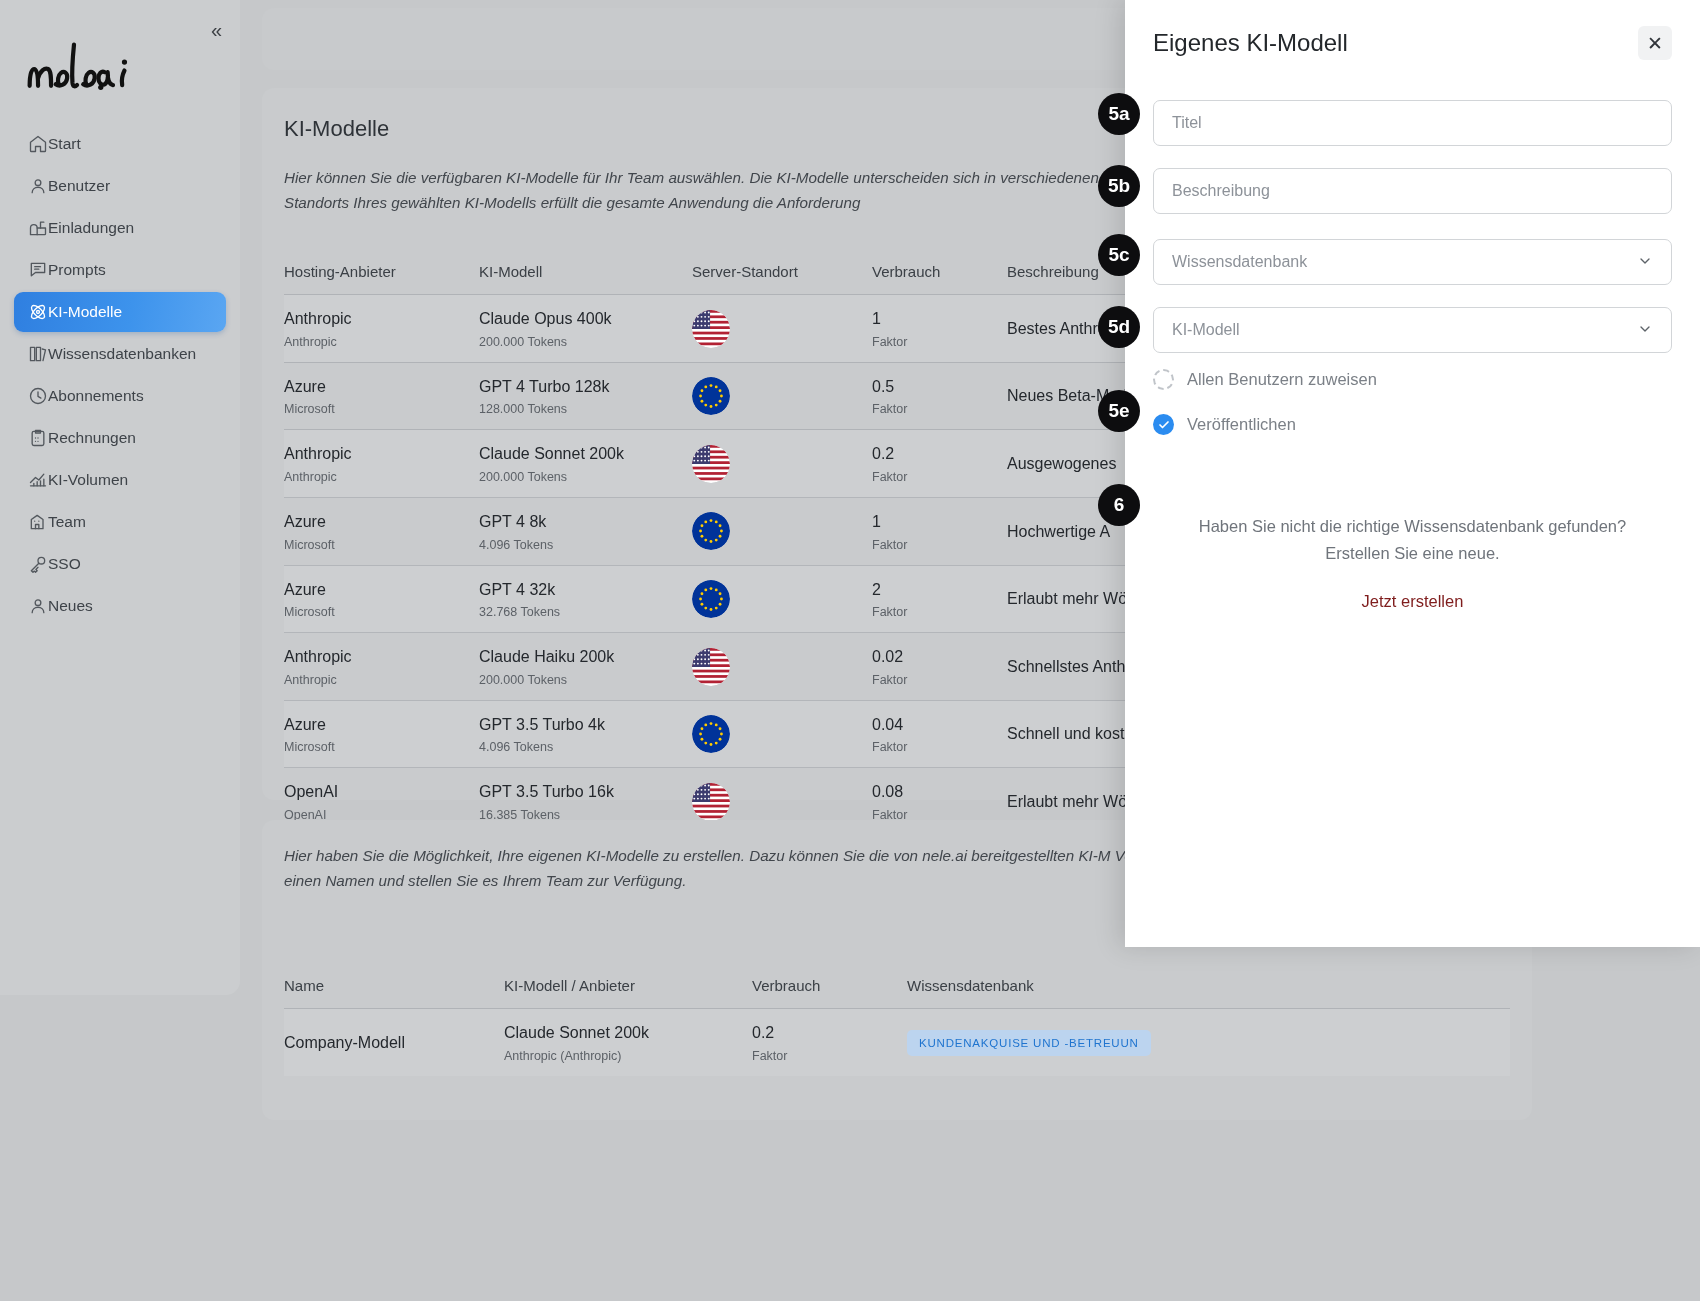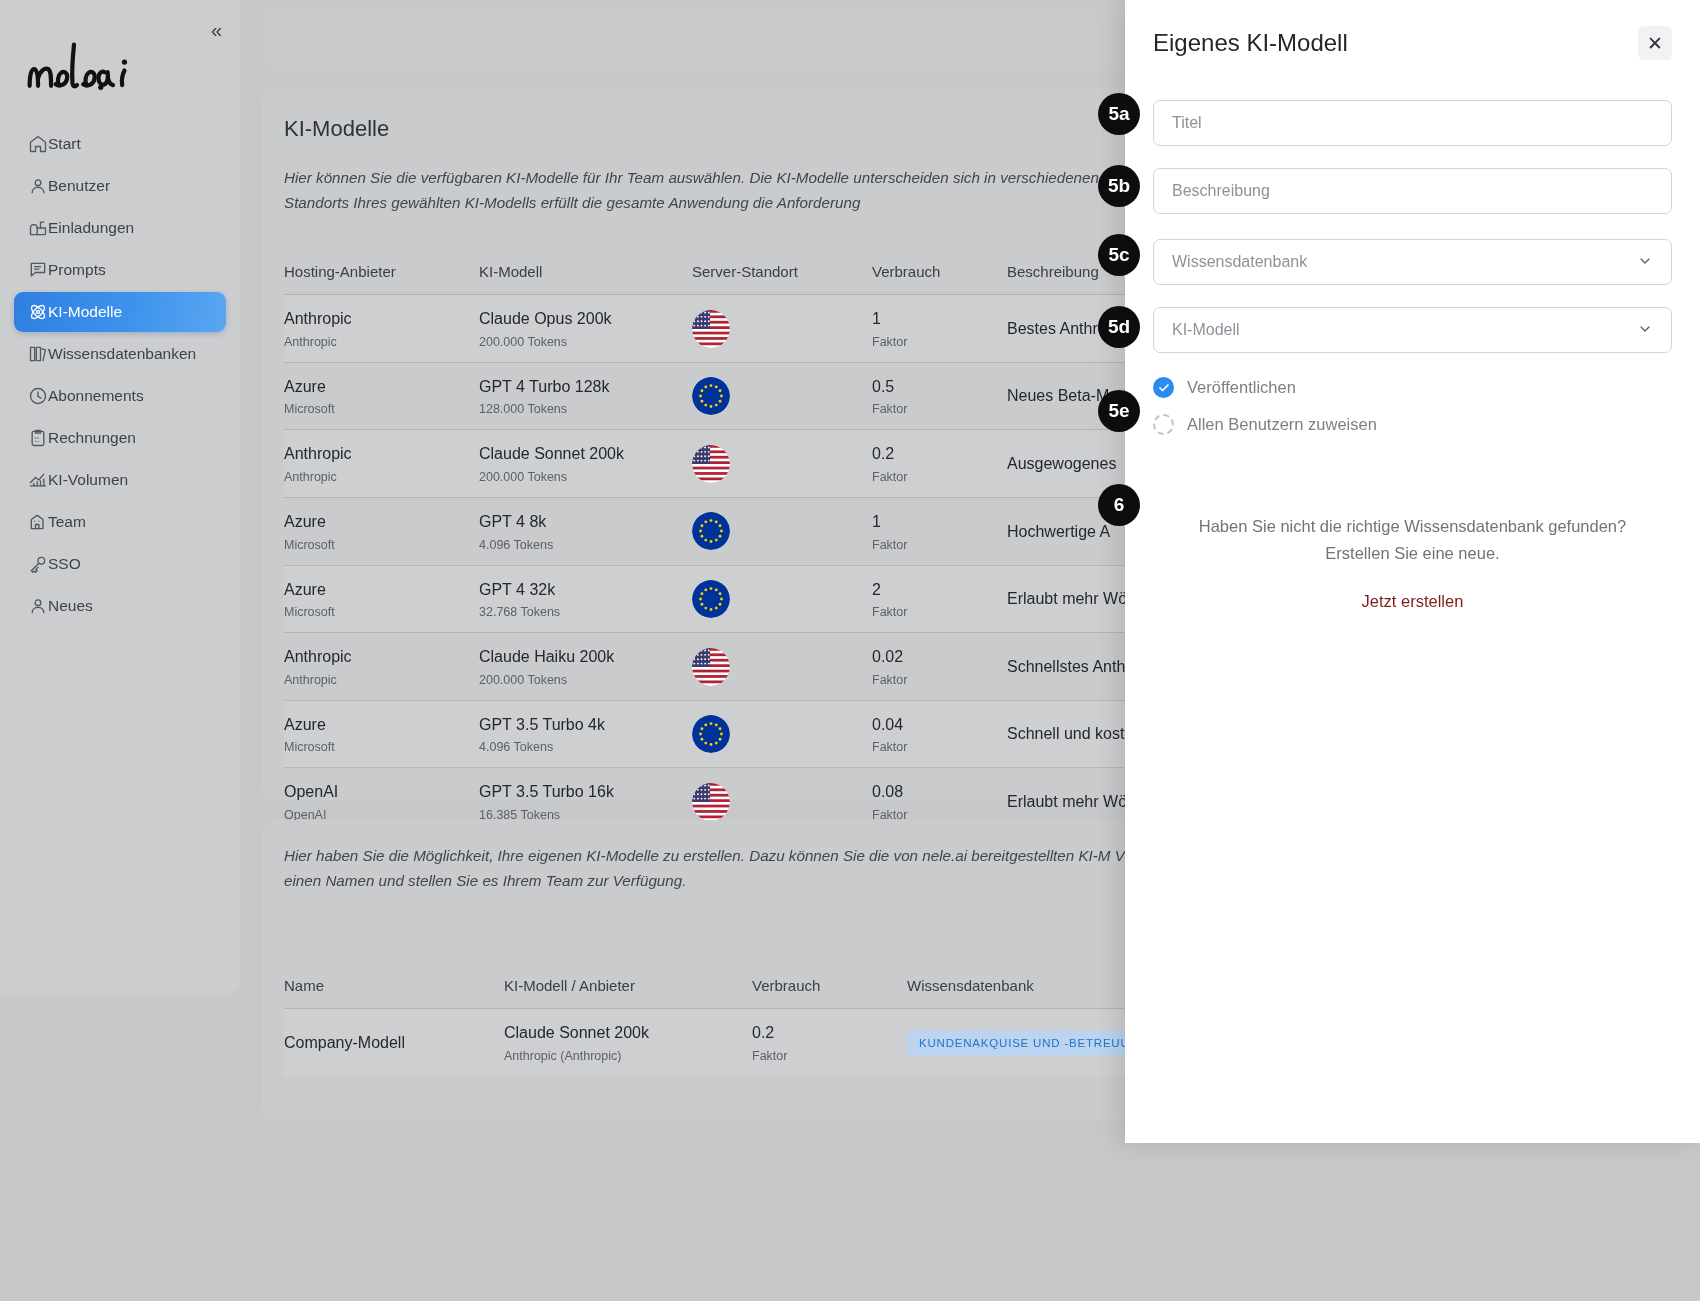--- a/index.html
+++ b/index.html
@@ -98,21 +98,21 @@
     display: inline-block;
     background: #bcd4ef; color: #1f74cf;
     font-size: 11.5px; letter-spacing: .8px;
     padding: 7px 12px; border-radius: 5px;
     white-space: nowrap;
   }
 
   
   .drawer {
     position: absolute; right: 0; top: 0;
-    width: 575px; height: 1143px;
+    width: 575px; height: 947px;
     background: #ffffff;
     box-shadow: -6px 0 24px rgba(0,0,0,.13);
     padding: 0 28px;
   }
   .drawer-head {
     display: flex; align-items: center; justify-content: space-between;
     padding: 26px 0 0 0;
   }
   .drawer-title { font-size: 24px; color: #23272b; font-weight: 400; }
   .close-btn {
@@ -328,21 +328,21 @@
             <th>Beschreibung</th>
           </tr>
         </thead>
         <tbody id="models-body">
             <tr>
               <td>
                 <div class="cell-main">Anthropic</div>
                 <div class="cell-sub">Anthropic</div>
               </td>
               <td>
-                <div class="cell-main">Claude Opus 200k</div>
+                <div class="cell-main">Claude Opus 400k</div>
                 <div class="cell-sub">200.000 Tokens</div>
               </td>
               <td>
                 <svg class="flag" viewBox="0 0 40 40">
                   <defs>
                     <clipPath id="c1">
                       <circle cx="20" cy="20" r="20"></circle>
                     </clipPath>
                   </defs>
                   <g clip-path="url(#c1)">
@@ -825,34 +825,34 @@
 
     <div class="field select">
       <span>KI-Modell</span>
       <span class="chev">
         <svg width="16" height="16" viewBox="0 0 24 24" fill="none" stroke="#5d6268" stroke-width="2" stroke-linecap="round" stroke-linejoin="round">
             <polyline points="6 9 12 15 18 9"></polyline>
           </svg>
       </span>
     </div>
 
+    <div class="opt-row second">
+      <span class="radio-off"></span>
+      <span class="opt-label">Allen Benutzern zuweisen</span>
+    </div>
+
     <div class="opt-row">
       <span class="radio-on">
         <svg width="12" height="12" viewBox="0 0 24 24" fill="none" stroke="#fff" stroke-width="3.4" stroke-linecap="round" stroke-linejoin="round">
             <polyline points="20 6 9 17 4 12"></polyline>
           </svg>
       </span>
       <span class="opt-label">Veröffentlichen</span>
     </div>
 
-    <div class="opt-row second">
-      <span class="radio-off"></span>
-      <span class="opt-label">Allen Benutzern zuweisen</span>
-    </div>
-
 
     <div class="help">
       <span>Haben Sie nicht die richtige Wissensdatenbank gefunden? Erstellen Sie eine neue.</span>
       <br>
       <a>Jetzt erstellen</a>
     </div>
   </aside>
 
   <div id="bubbles">
       <div class="bub" style="left: 1098px; top: 93px;">5a</div>

